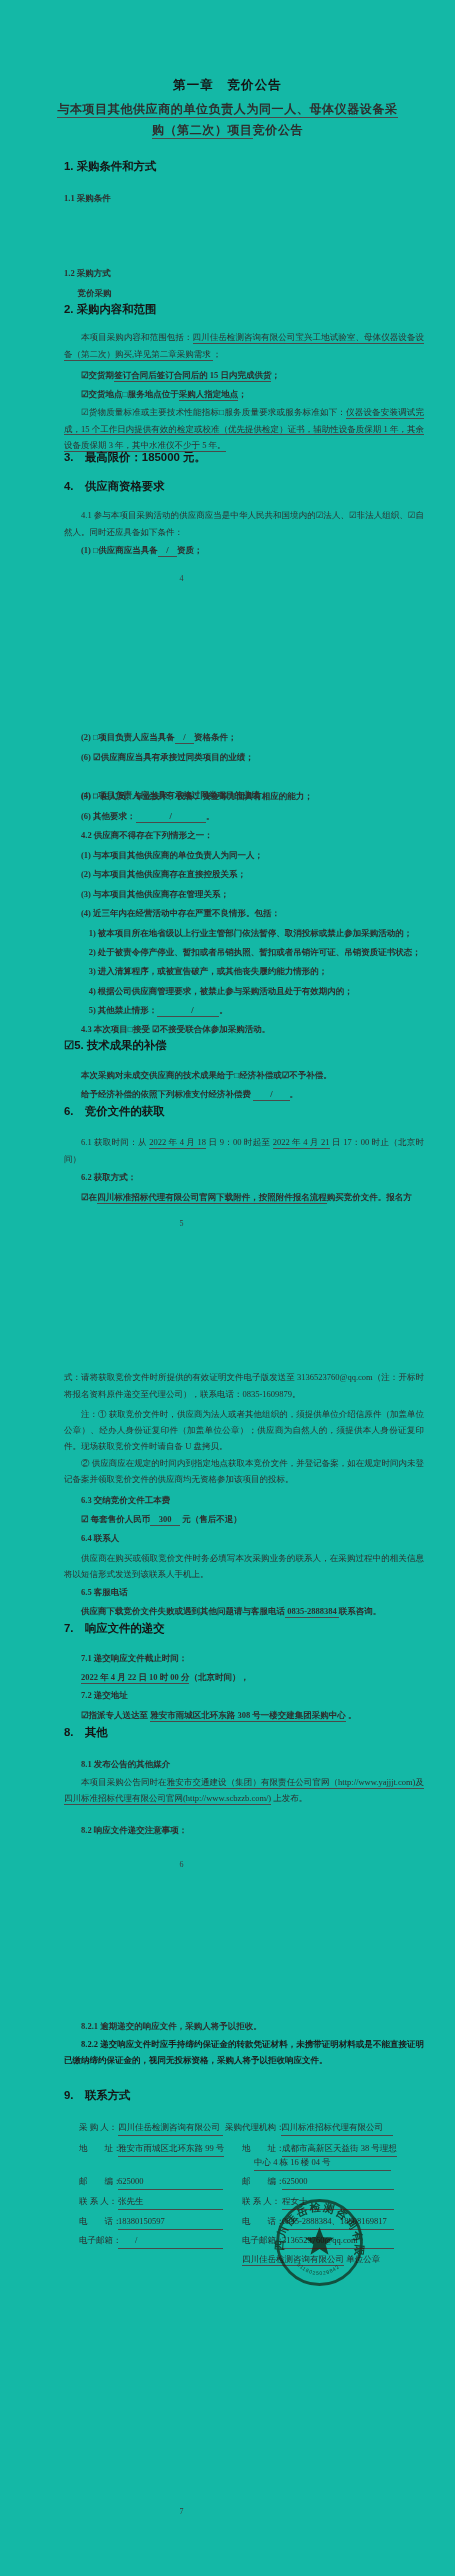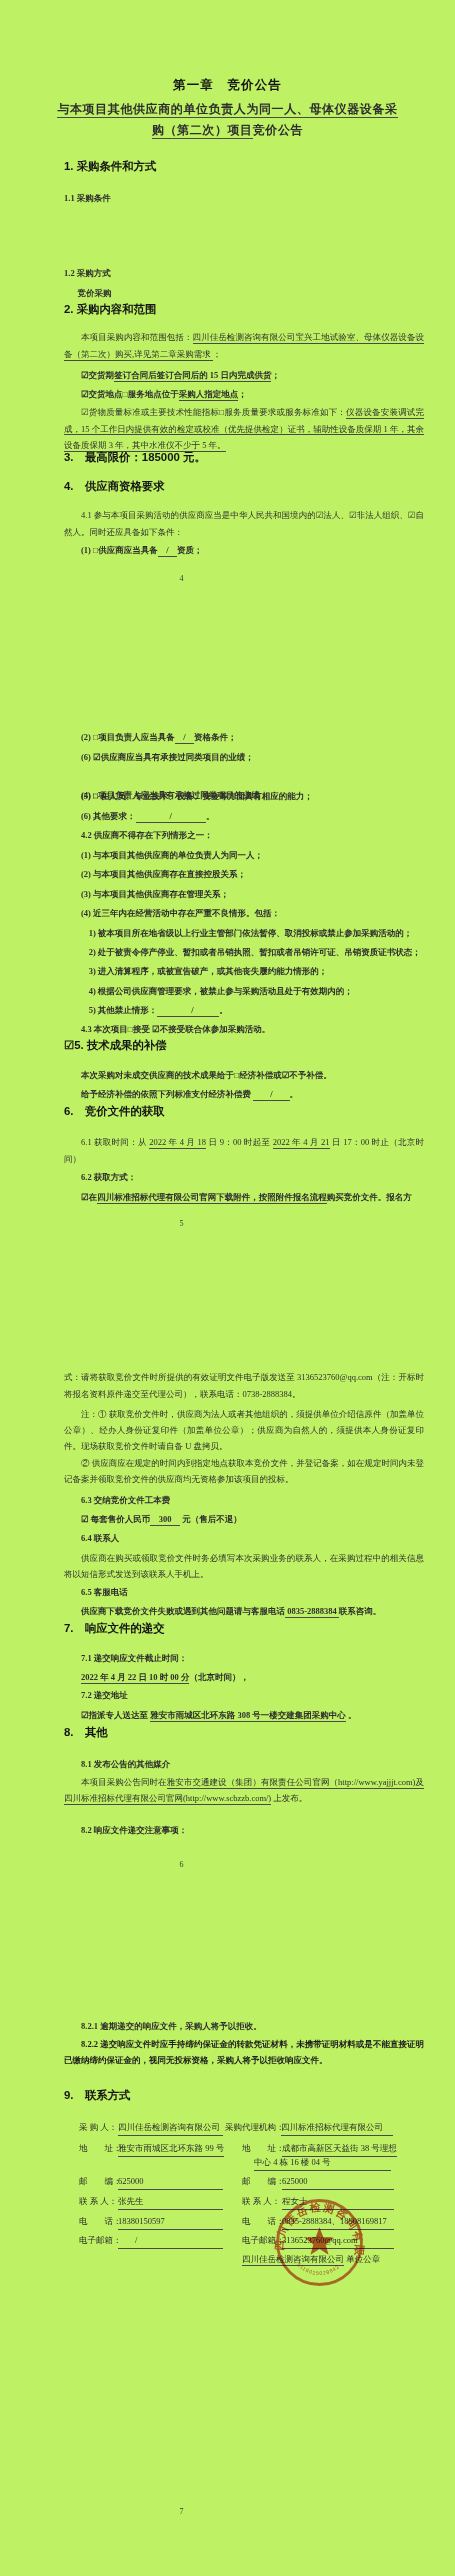--- a/index.html
+++ b/index.html
@@ -1,17 +1,17 @@
 <!DOCTYPE html>
 <html style="font-size:9px"><head>
 <meta charset="utf-8">
 <style>
   html,body{margin:0;padding:0;background:#ffffff;}
   .page{
-    position:relative;width:455px;height:2576px;background:#bef264;
+    position:relative;width:455px;height:2576px;background:#14b8a6;
     font-family:"Liberation Serif",serif;color:#2e2e2e;overflow:hidden;
   }
   .blk{position:absolute;left:64px;width:360px;font-size:8.5px;line-height:17px;text-align:justify;}
   .nj{text-align:left;font-weight:bold;}
   .center{left:0;width:455px;text-align:center;}
   .h{font-family:"Liberation Sans",sans-serif;font-weight:bold;font-size:11.4px;line-height:16px;color:#151515;text-align:left;}
   .chapter{font-size:12.5px;letter-spacing:1.1px;}
   .subtitle{font-size:12px;font-weight:bold;line-height:21px;letter-spacing:0.6px;}
   .u{border-bottom:0.6px solid #4a4a4a;padding-bottom:0.6px;}
   .ind{text-indent:2em;}
@@ -100,21 +100,21 @@
   <div class="blk h" style="top:1103px;">6.　竞价文件的获取</div>
   <div class="blk ind" style="top:1134px;">
     <span>6.1 获取时间：从 </span><span class="u">2022 年 4 月 18</span><span> 日 9：00 时起至 </span><span class="u">2022 年 4 月 21</span><span> 日 17：00 时止（北京时间）</span>
   </div>
   <div class="blk ind nj" style="top:1169px;">6.2 获取方式：</div>
   <div class="blk ind nj" style="top:1189px;">
     <span>☑在</span><span class="u">四川标准招标代理有限公司官网下载附件，按照附件报名流程</span><span>购买竞价文件。报名方</span>
   </div>
   <div class="pgnum" style="top:1219px;">5</div>
 
-  <div class="blk" style="top:1369px;">式：请将获取竞价文件时所提供的有效证明文件电子版发送至 3136523760@qq.com（注：开标时将报名资料原件递交至代理公司），联系电话：0738-2888384。</div>
+  <div class="blk" style="top:1369px;">式：请将获取竞价文件时所提供的有效证明文件电子版发送至 3136523760@qq.com（注：开标时将报名资料原件递交至代理公司），联系电话：0835-1609879。</div>
   <div class="blk ind lh28" style="top:1406px;">注：① 获取竞价文件时，供应商为法人或者其他组织的，须提供单位介绍信原件（加盖单位公章）、经办人身份证复印件（加盖单位公章）；供应商为自然人的，须提供本人身份证复印件。现场获取竞价文件时请自备 U 盘拷贝。</div>
   <div class="blk ind lh28" style="top:1455px;">② 供应商应在规定的时间内到指定地点获取本竞价文件，并登记备案，如在规定时间内未登记备案并领取竞价文件的供应商均无资格参加该项目的投标。</div>
   <div class="blk ind nj" style="top:1492px;">6.3 交纳竞价文件工本费</div>
   <div class="blk ind nj" style="top:1511px;">
     <span>☑ 每套售价人民币</span><span class="u">　300　</span><span> 元（售后不退）</span>
   </div>
   <div class="blk ind nj" style="top:1530px;">6.4 联系人</div>
   <div class="blk ind lh28" style="top:1550px;">供应商在购买或领取竞价文件时务必填写本次采购业务的联系人，在采购过程中的相关信息将以短信形式发送到该联系人手机上。</div>
   <div class="blk ind nj" style="top:1584px;">6.5 客服电话</div>
   <div class="blk ind nj" style="top:1603px;">

